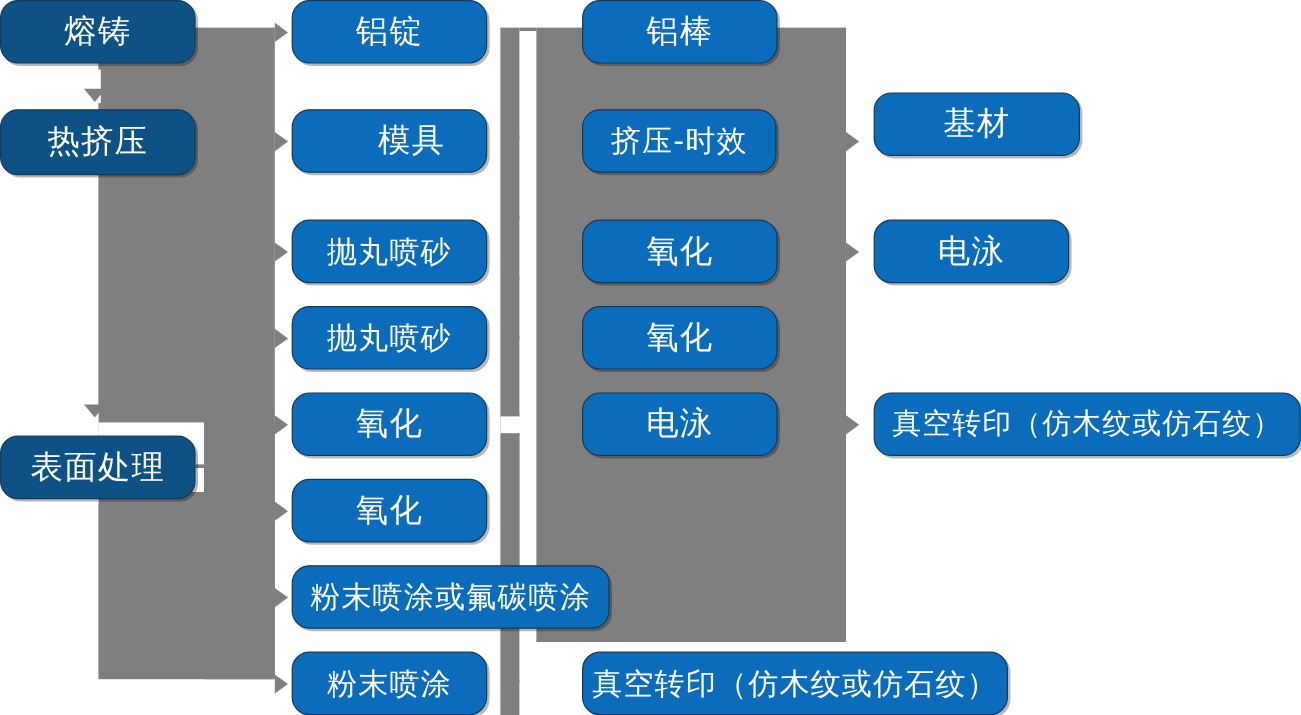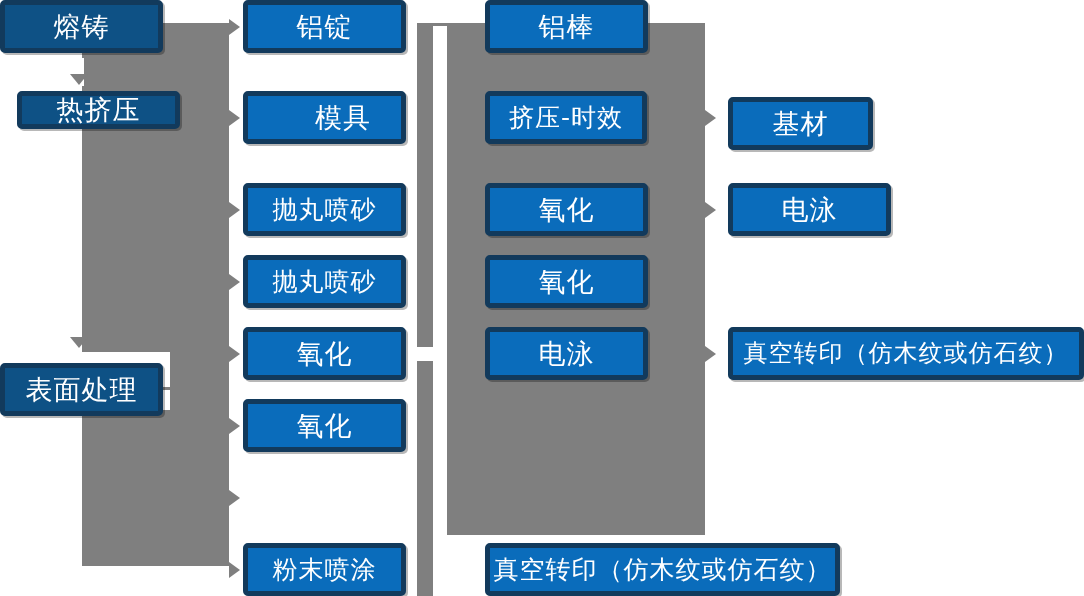--- a/index.html
+++ b/index.html
@@ -18,23 +18,23 @@
     border-left:9px solid transparent;border-right:9px solid transparent;
     border-top:11px solid #7F7F7F;}
   .white{position:absolute;background:#ffffff;}
   .tick{position:absolute;background:#ffffff;height:3px;}
 
   
   .box{
     position:absolute;box-sizing:border-box;
     display:flex;align-items:center;justify-content:center;
     color:#ffffff;letter-spacing:1px;
-    border:5px solid #0f172a;
+    border:1px solid #0f172a;
     box-shadow:2px 2px 0 rgba(0,0,0,.28);
-    border-radius:5px;
+    border-radius:15px;
     text-align:center;line-height:1.1;
     white-space:nowrap;
   }
   .b-dark{background:#0E5185;border-color:#123a5c;}
   .b-blue{background:#0A6CBB;border-color:#123a5c;}
   .f28{font-size:27px;}
   .f26{font-size:25px;}
   .f25{font-size:24px;}
 </style>
 </head>
@@ -75,35 +75,36 @@
   <div class="tick" style="left:433px;top:505px;width:14px;height:61px;"></div>
   <div class="tick" style="left:433px;top:569px;width:14px;height:27px;"></div>
 
   <div class="gray" style="left:447px;top:23px;width:258px;height:512px;"></div>
 
   <div class="garrow" style="left:705px;top:110px;"></div>
   <div class="garrow" style="left:705px;top:202px;"></div>
   <div class="garrow" style="left:705px;top:346px;"></div>
 
   <div class="box b-dark f28" style="left:0px;top:0px;width:163px;height:53px;">熔铸</div>
-  <div class="box b-dark f28" style="left:17px;top:91px;width:163px;height:38px;">热挤压</div>
+  <div class="box b-dark f28" style="left:0px;top:91px;width:163px;height:55px;">热挤压</div>
   <div class="box b-blue f28" style="left:243px;top:0px;width:163px;height:53px;">铝锭</div>
 
   <div class="box b-dark f28" style="left:0px;top:363px;width:163px;height:53px;">表面处理</div>
   <div class="box b-blue f28" style="left:243px;top:91px;width:163px;height:53px;padding-left:37px;">模具</div>
   <div class="box b-blue f26" style="left:243px;top:183px;width:163px;height:53px;">抛丸喷砂</div>
   <div class="box b-blue f26" style="left:243px;top:255px;width:163px;height:53px;">抛丸喷砂</div>
   <div class="box b-blue f28" style="left:243px;top:327px;width:163px;height:53px;">氧化</div>
   <div class="box b-blue f28" style="left:243px;top:399px;width:163px;height:53px;">氧化</div>
+  <div class="box b-blue f26" style="left:243px;top:471px;width:265px;height:53px;">粉末喷涂或氟碳喷涂</div>
   <div class="box b-blue f26" style="left:243px;top:543px;width:163px;height:53px;">粉末喷涂</div>
 
   <div class="box b-blue f28" style="left:485px;top:0px;width:163px;height:53px;">铝棒</div>
   <div class="box b-blue f26" style="left:485px;top:91px;width:162px;height:53px;">挤压-时效</div>
   <div class="box b-blue f28" style="left:485px;top:183px;width:163px;height:53px;">氧化</div>
   <div class="box b-blue f28" style="left:485px;top:255px;width:163px;height:53px;">氧化</div>
   <div class="box b-blue f28" style="left:485px;top:327px;width:163px;height:53px;">电泳</div>
   <div class="box b-blue f26" style="left:485px;top:543px;width:355px;height:53px;">真空转印（仿木纹或仿石纹）</div>
 
-  <div class="box b-blue f28" style="left:728px;top:97px;width:145px;height:53px;">基材</div>
+  <div class="box b-blue f28" style="left:728px;top:77px;width:172px;height:53px;">基材</div>
   <div class="box b-blue f28" style="left:728px;top:183px;width:163px;height:53px;">电泳</div>
   <div class="box b-blue f25" style="left:728px;top:327px;width:356px;height:53px;">真空转印（仿木纹或仿石纹）</div>
 
 </div>
 
 </body></html>

